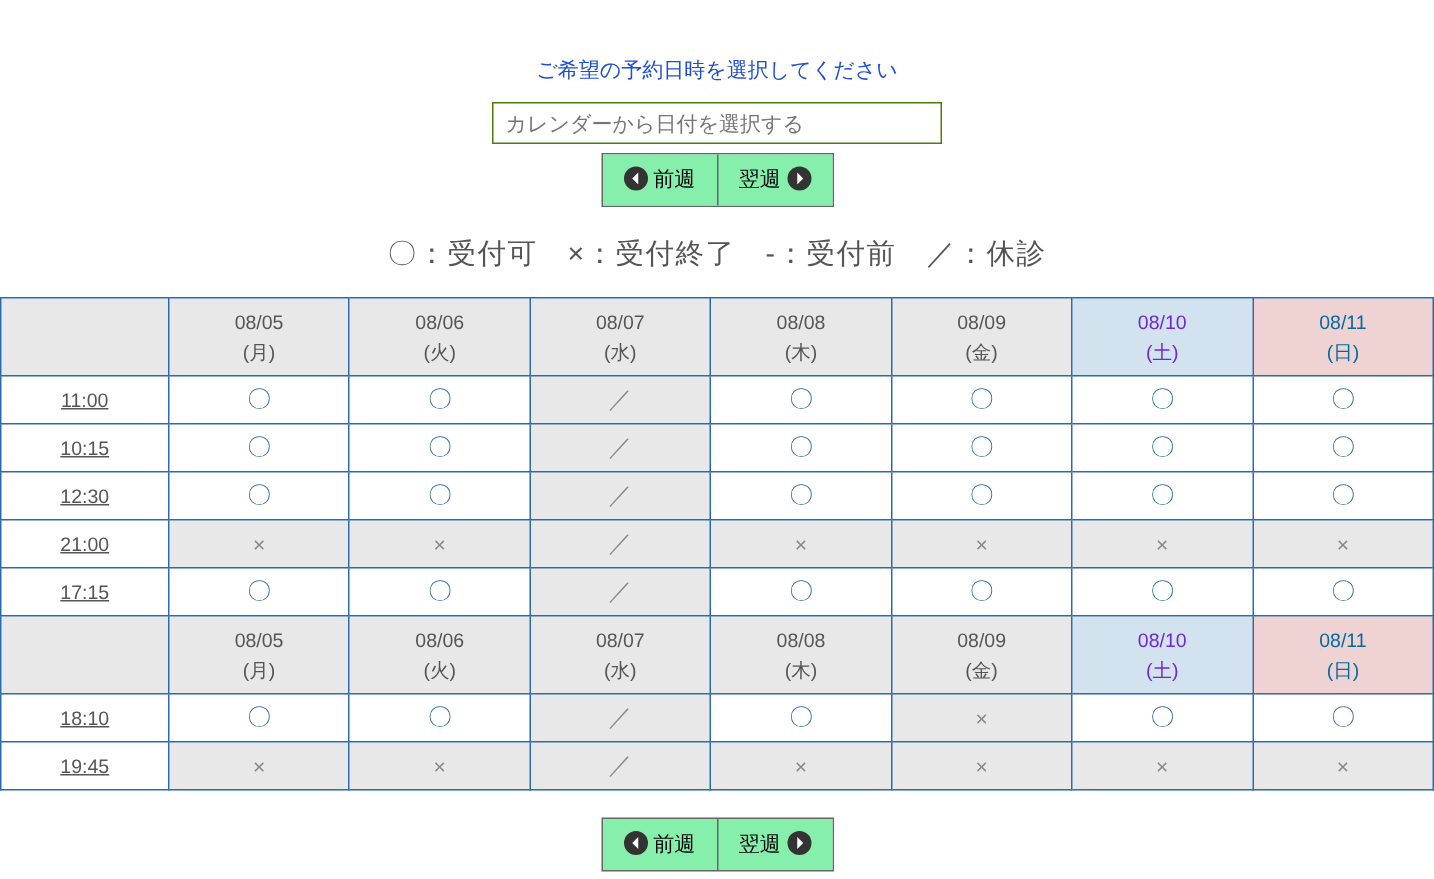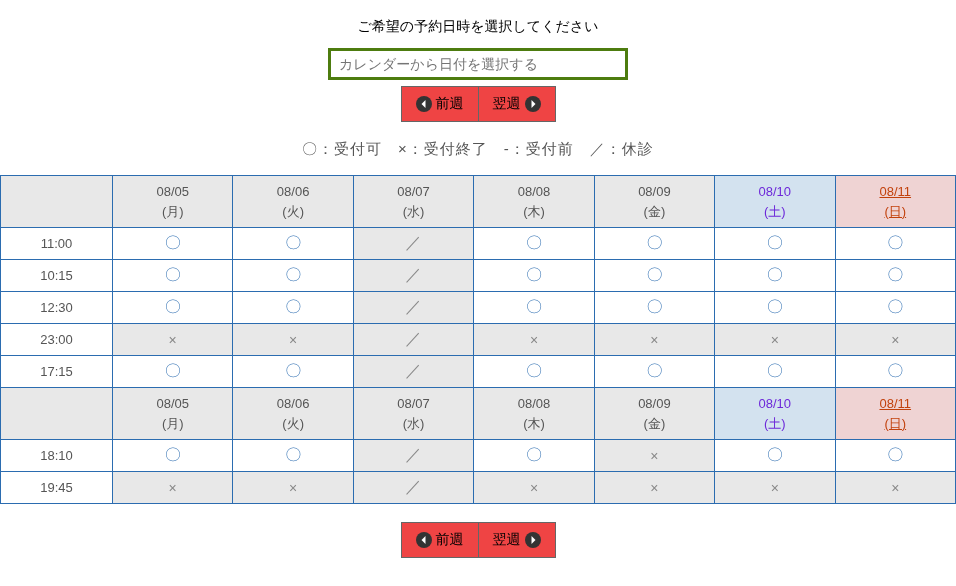--- a/index.html
+++ b/index.html
@@ -6,98 +6,99 @@
     body {
       font-family: "Helvetica Neue", Arial, "Hiragino Kaku Gothic ProN", "Hiragino Sans", Meiryo, sans-serif;
       font-size: 13px;
       color: #333;
       background: #fff;
     }
     .container { width: 956px; }
     .title {
       text-align: center;
       font-size: 14px;
-      padding: 18px 0 12px;
-      color: #000000;
+      padding: 38px 0 12px;
+      color: #1d4ed8;
     }
     .date-select {
       text-align: center;
       margin-bottom: 6px;
     }
     .date-input {
       width: 300px;
       padding: 5px 8px;
       font-size: 14px;
-      border: 3px solid #4d7c0f;
+      border: 1px solid #4d7c0f;
       font-family: inherit;
       text-align: left;
     }
     .nav-buttons {
       text-align: center;
       margin-bottom: 18px;
     }
     .nav-group {
       display: inline-flex;
       border: 1px solid #666;
     }
     .nav-btn {
-      background: #ef4444;
+      background: #86efac;
       border: none;
       padding: 8px 14px;
       font-size: 14px;
       cursor: pointer;
       display: inline-flex;
-      align-items: center;
+      align-items: flex-start;
       gap: 4px;
       font-family: inherit;
     }
     .nav-btn + .nav-btn { border-left: 1px solid #666; }
     .nav-icon {
       display: inline-flex;
       width: 16px;
       height: 16px;
       border-radius: 50%;
       background: #333;
       color: #fff;
       align-items: center;
       justify-content: center;
       font-size: 10px;
       line-height: 1;
     }
     .legend {
       text-align: center;
-      font-size: 15px;
+      font-size: 19px;
       color: #555;
       margin-bottom: 16px;
       letter-spacing: 1px;
     }
     table {
       width: 100%;
       border-collapse: collapse;
       table-layout: fixed;
     }
     th, td {
       border: 1px solid #2b6cb0;
       text-align: center;
       padding: 5px 4px;
       font-weight: normal;
       font-size: 13px;
       vertical-align: middle;
     }
     th.time-col, td.time-col {
       width: 112px;
+      text-decoration: underline;
     }
     .header-row th {
       background: #e8e8e8;
       line-height: 1.5;
       color: #555;
       padding: 6px 5px;
     }
     .header-row th.sat { background: #d3e2ef; color: #6d28d9; }
-    .header-row th.sun { background: #efd3d3; color: #c2410c; text-decoration: underline; }
+    .header-row th.sun { background: #efd3d3; color: #0369a1; }
     .header-row th.time-col { background: #e8e8e8; }
     td.time-col {
       color: #555;
       background: #fff;
     }
     .slot { height: 32px; }
     .slot.open { color: #2b6cb0; font-size: 16px; background: #fff; }
     .slot.closed { color: #888; font-size: 14px; background: #e8e8e8; }
     .slot.holiday { color: #888; font-size: 16px; background: #e8e8e8; }
     .bottom-nav { text-align: center; padding: 18px 0; }
@@ -192,21 +193,21 @@
           <td class="time-col">12:30</td>
           <td class="slot open">〇</td>
           <td class="slot open">〇</td>
           <td class="slot holiday">／</td>
           <td class="slot open">〇</td>
           <td class="slot open">〇</td>
           <td class="slot open">〇</td>
           <td class="slot open">〇</td>
         </tr>
         <tr>
-          <td class="time-col">23:00</td>
+          <td class="time-col">21:00</td>
           <td class="slot closed">×</td>
           <td class="slot closed">×</td>
           <td class="slot holiday">／</td>
           <td class="slot closed">×</td>
           <td class="slot closed">×</td>
           <td class="slot closed">×</td>
           <td class="slot closed">×</td>
         </tr>
         <tr>
           <td class="time-col">17:15</td>

